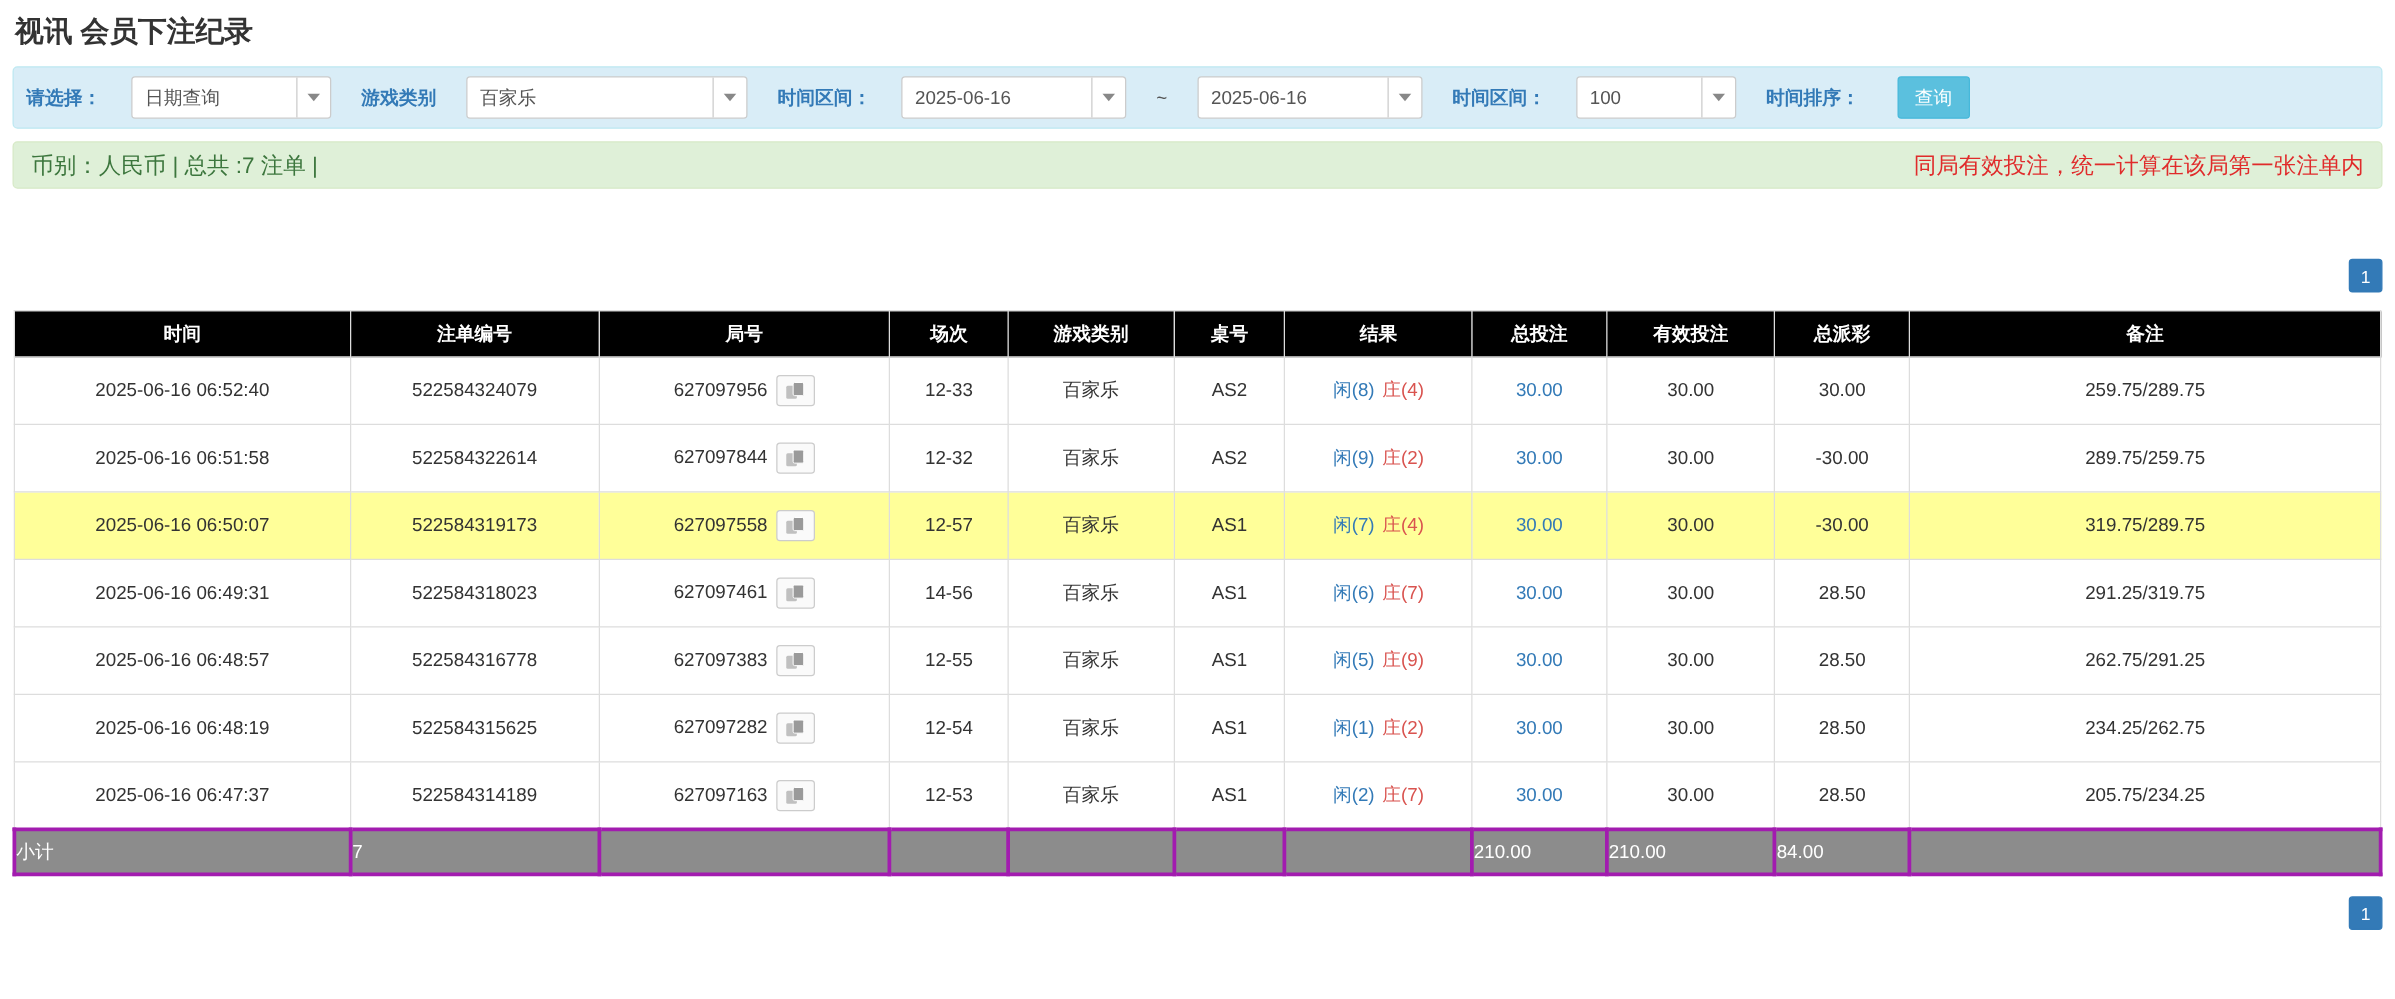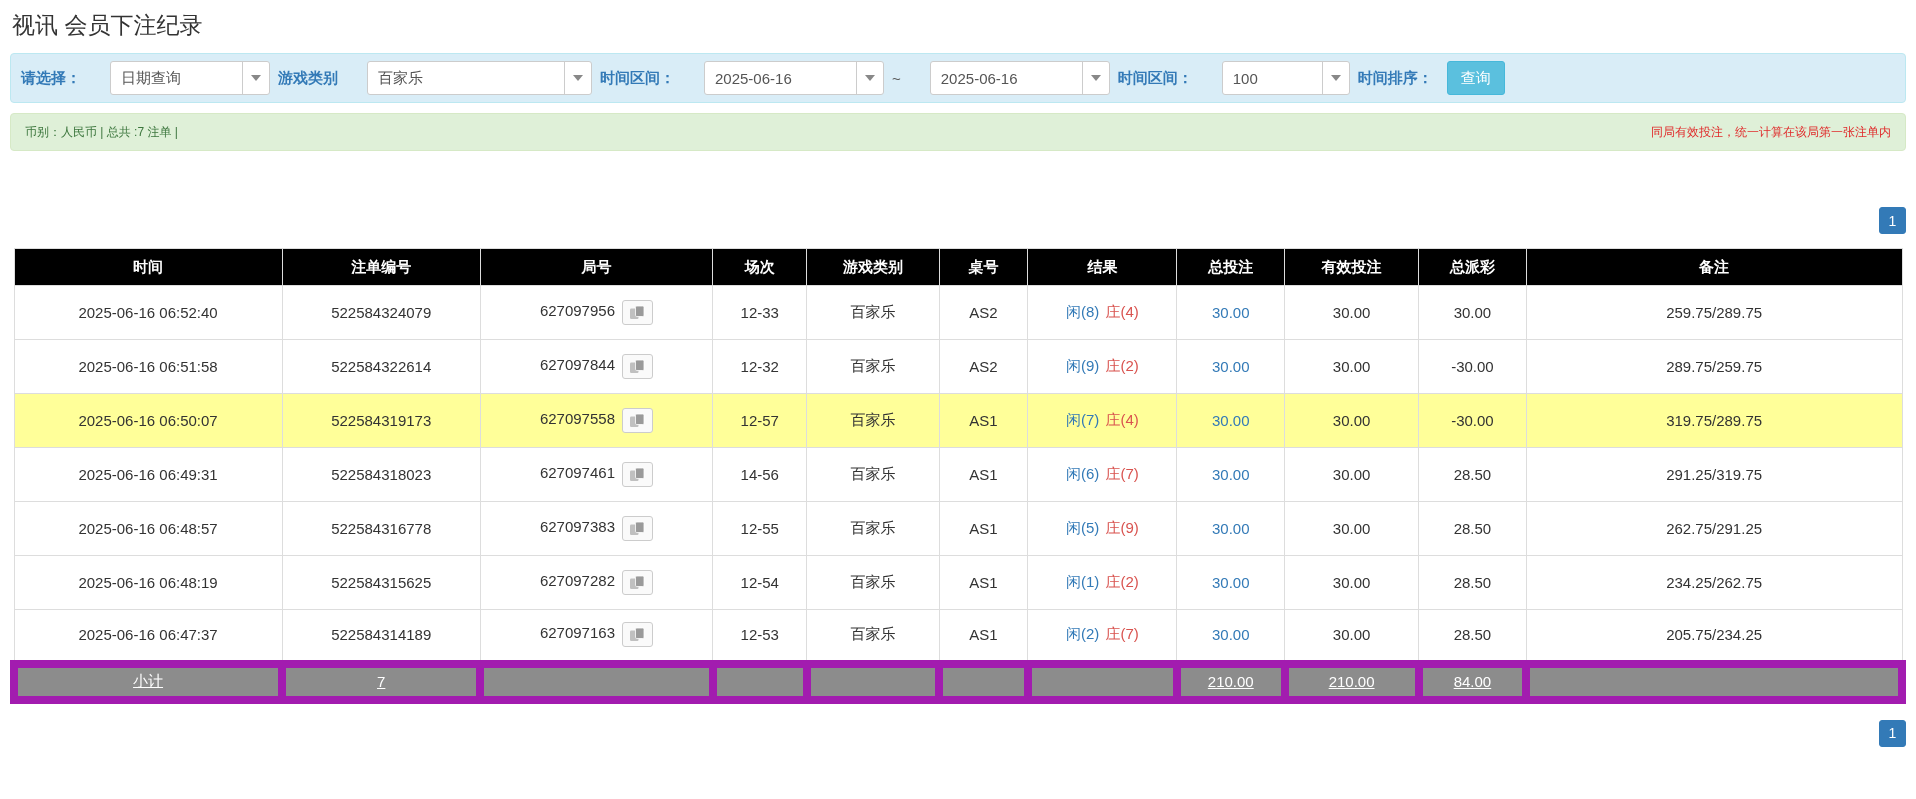--- a/index.html
+++ b/index.html
@@ -8,51 +8,50 @@
     font-family: "Liberation Sans", "DejaVu Sans", sans-serif;
     color: #333;
     width: 1916px;
     height: 799px;
     overflow: hidden;
   }
   .page { padding: 8px 10px; width: 100%; height: 100%; }
 
   .page-title {
     font-size: 23px;
-    font-weight: 400;
+    font-weight: 700;
     color: #333;
     margin: 2px 0 12px 2px;
   }
 
   
   .filter-bar {
     background: var(--info-bg);
     border: 1px solid var(--info-border);
     border-radius: 4px;
     padding: 7px 10px;
     display: flex;
     align-items: center;
-    gap: 8px;
+    gap: 24px;
     height: 50px;
   }
   .filter-label {
     color: var(--accent-blue);
     font-weight: bold;
     font-size: 15px;
     white-space: nowrap;
   }
   .combo {
     display: flex;
     align-items: stretch;
     background: #fff;
     border: 1px solid #ccc;
     border-radius: 3px;
     height: 34px;
     cursor: pointer;
-    margin-left: 21px;
   }
   .combo .val {
     flex: 1;
     display: flex;
     align-items: center;
     padding: 0 10px;
     font-size: 15px;
     color: #555;
     white-space: nowrap;
     overflow: hidden;
@@ -92,21 +91,21 @@
   
   .summary-bar {
     margin-top: 10px;
     background: var(--success-bg);
     border: 1px solid var(--success-border);
     border-radius: 4px;
     padding: 9px 14px;
     display: flex;
     justify-content: space-between;
     align-items: center;
-    font-size: 12px;
+    font-size: 18px;
     height: 38px;
   }
   .summary-left { color: var(--success-text); }
   .summary-right { color: var(--notice-red); }
 
   
   .pager { display: flex; justify-content: flex-end; }
   .pager-top { margin-top: 56px; margin-bottom: 14px; }
   .pager-bottom { margin-top: 16px; }
   .page-btn {
@@ -142,24 +141,22 @@
     border: 1px solid #ddd;
     text-align: center;
     height: 54px;
     color: #333;
     background: #fff;
   }
   table.records tbody tr.highlight td { background: var(--highlight-yellow); }
   table.records tfoot td {
     background: var(--footer-bg);
     color: #fff;
-    border: 8px solid #a21caf;
+    border: 3px solid #a21caf;
     height: 36px;
-    text-align: center;
-    text-decoration: underline;
   }
   .bet-link { color: var(--accent-blue); cursor: pointer; }
   .neg { color: var(--negative-red); }
   .res-player { color: var(--player-blue); }
   .res-banker { color: var(--banker-red); margin-left: 2px; }
   .preview-btn {
     display: inline-flex;
     align-items: center;
     justify-content: center;
     width: 31px;

